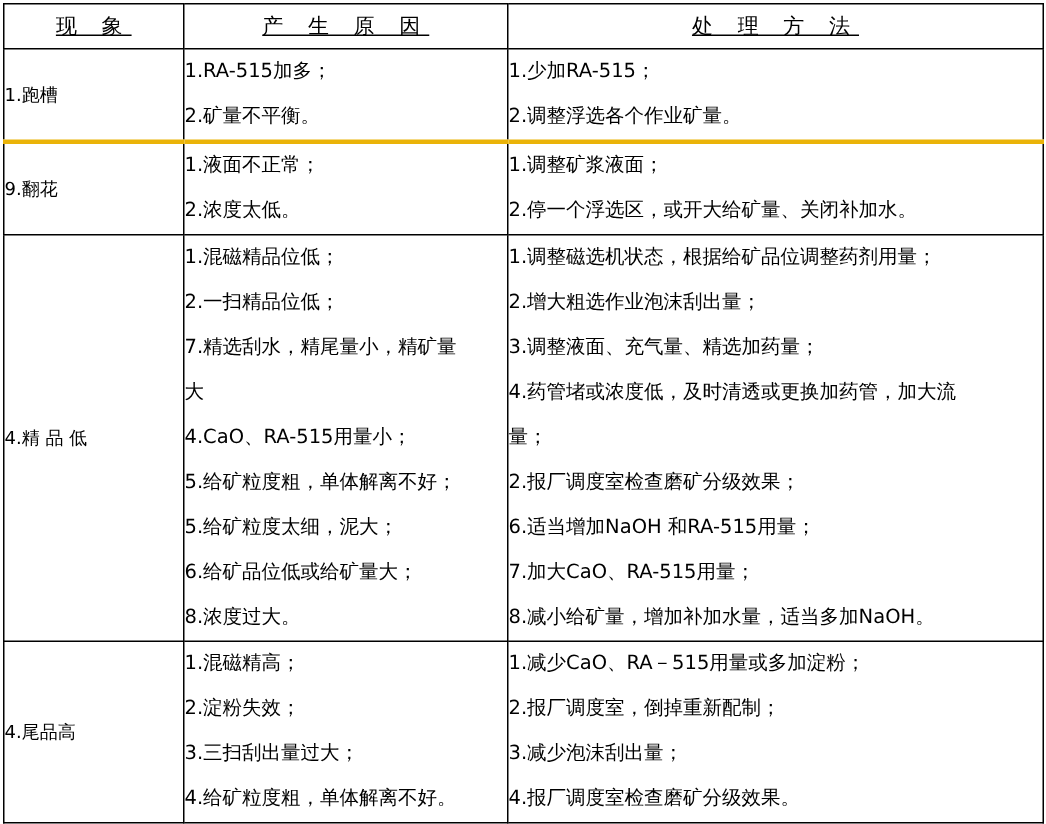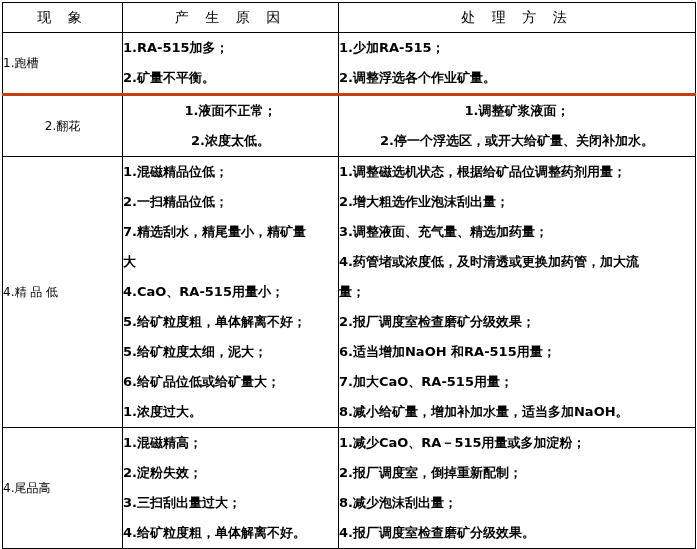--- a/index.html
+++ b/index.html
@@ -13,24 +13,24 @@
   }
   table.main td, table.main th {
     border: 1px solid #000;
     padding: 0;
     vertical-align: middle;
   }
   col.c1 { width: 120px; }
   col.c2 { width: 216px; }
   col.c3 { width: 357px; }
   tr.header { height: 30px; }
-  tr.header th { font-weight: normal; text-align: center; font-size: 14px; letter-spacing: 6px; }
-  tr.thick-top td { border-top: 3px solid #c2410c; text-align: center; }
+  tr.header th { font-weight: normal; text-align: center; font-size: 14px; letter-spacing: 6px; text-decoration: underline; }
+  tr.thick-top td { border-top: 3px solid #eab308; }
   td.phenom { padding-left: 6px; font-size: 12px; }
-  td.list { padding-left: 6px; font-weight: bold; }
+  td.list { padding-left: 6px; }
   .line { height: 30px; line-height: 30px; white-space: nowrap; }
 </style>
 </head>
 <body>
 
 <table class="main">
   <colgroup>
       <col class="c1">
       <col class="c2">
       <col class="c3">
@@ -48,21 +48,21 @@
       <div class="line">1.RA-515加多；</div>
       <div class="line">2.矿量不平衡。</div>
     </td>
     <td class="list">
       <div class="line">1.少加RA-515；</div>
       <div class="line">2.调整浮选各个作业矿量。</div>
     </td>
   </tr>
 
   <tr class="thick-top">
-    <td class="phenom">2.翻花</td>
+    <td class="phenom">9.翻花</td>
     <td class="list">
       <div class="line">1.液面不正常；</div>
       <div class="line">2.浓度太低。</div>
     </td>
     <td class="list">
       <div class="line">1.调整矿浆液面；</div>
       <div class="line">2.停一个浮选区，或开大给矿量、关闭补加水。</div>
     </td>
   </tr>
 
@@ -70,21 +70,21 @@
     <td class="phenom">4.精 品 低</td>
     <td class="list">
       <div class="line">1.混磁精品位低；</div>
       <div class="line">2.一扫精品位低；</div>
       <div class="line">7.精选刮水，精尾量小，精矿量</div>
       <div class="line">大</div>
       <div class="line">4.CaO、RA-515用量小；</div>
       <div class="line">5.给矿粒度粗，单体解离不好；</div>
       <div class="line">5.给矿粒度太细，泥大；</div>
       <div class="line">6.给矿品位低或给矿量大；</div>
-      <div class="line">1.浓度过大。</div>
+      <div class="line">8.浓度过大。</div>
     </td>
     <td class="list">
       <div class="line">1.调整磁选机状态，根据给矿品位调整药剂用量；</div>
       <div class="line">2.增大粗选作业泡沫刮出量；</div>
       <div class="line">3.调整液面、充气量、精选加药量；</div>
       <div class="line">4.药管堵或浓度低，及时清透或更换加药管，加大流</div>
       <div class="line">量；</div>
       <div class="line">2.报厂调度室检查磨矿分级效果；</div>
       <div class="line">6.适当增加NaOH 和RA-515用量；</div>
       <div class="line">7.加大CaO、RA-515用量；</div>
@@ -96,18 +96,18 @@
     <td class="phenom">4.尾品高</td>
     <td class="list">
       <div class="line">1.混磁精高；</div>
       <div class="line">2.淀粉失效；</div>
       <div class="line">3.三扫刮出量过大；</div>
       <div class="line">4.给矿粒度粗，单体解离不好。</div>
     </td>
     <td class="list">
       <div class="line">1.减少CaO、RA－515用量或多加淀粉；</div>
       <div class="line">2.报厂调度室，倒掉重新配制；</div>
-      <div class="line">8.减少泡沫刮出量；</div>
+      <div class="line">3.减少泡沫刮出量；</div>
       <div class="line">4.报厂调度室检查磨矿分级效果。</div>
     </td>
   </tr>
 </tbody>
   </table>
 
 </body></html>

